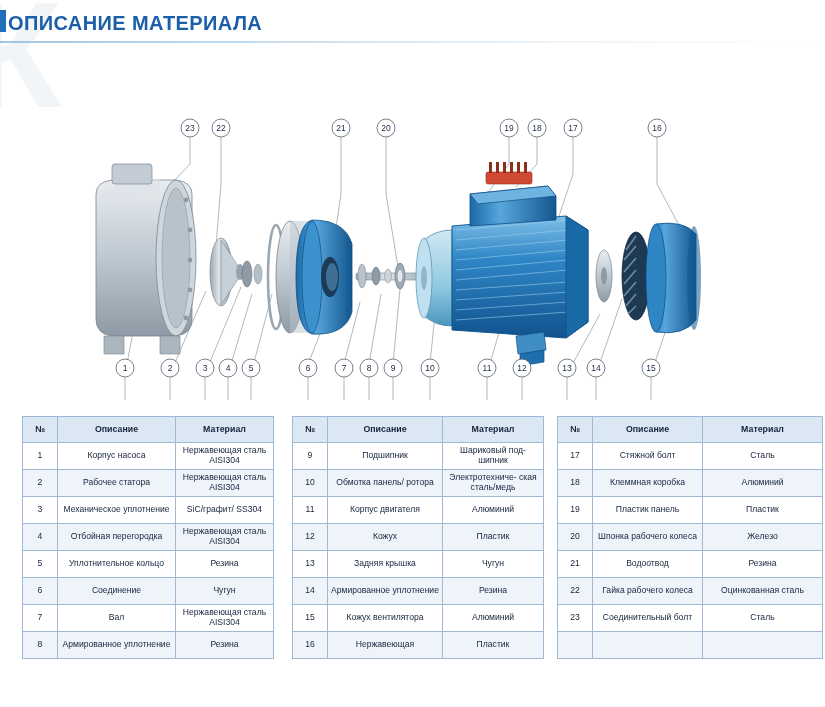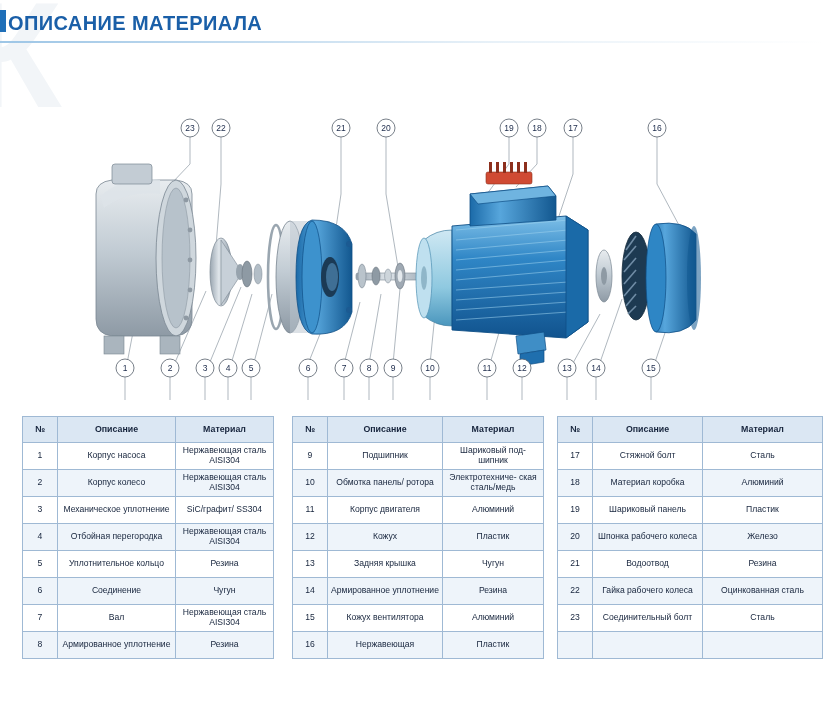--- a/index.html
+++ b/index.html
@@ -379,21 +379,21 @@
       </tr>
     </thead>
     <tbody>
       <tr>
         <td>1</td>
         <td>Корпус насоса</td>
         <td>Нержавеющая сталь AISI304</td>
       </tr>
       <tr>
         <td>2</td>
-        <td>Корпус колесо</td>
+        <td>Рабочее статора</td>
         <td>Нержавеющая сталь AISI304</td>
       </tr>
       <tr>
         <td>3</td>
         <td>Механическое уплотнение</td>
         <td>SiC/графит/ SS304</td>
       </tr>
       <tr>
         <td>4</td>
         <td>Отбойная перегородка</td>
@@ -483,26 +483,26 @@
       </tr>
     </thead>
     <tbody>
       <tr>
         <td>17</td>
         <td>Стяжной болт</td>
         <td>Сталь</td>
       </tr>
       <tr>
         <td>18</td>
-        <td>Материал коробка</td>
+        <td>Клеммная коробка</td>
         <td>Алюминий</td>
       </tr>
       <tr>
         <td>19</td>
-        <td>Шариковый панель</td>
+        <td>Пластик панель</td>
         <td>Пластик</td>
       </tr>
       <tr>
         <td>20</td>
         <td>Шпонка рабочего колеса</td>
         <td>Железо</td>
       </tr>
       <tr>
         <td>21</td>
         <td>Водоотвод</td>

